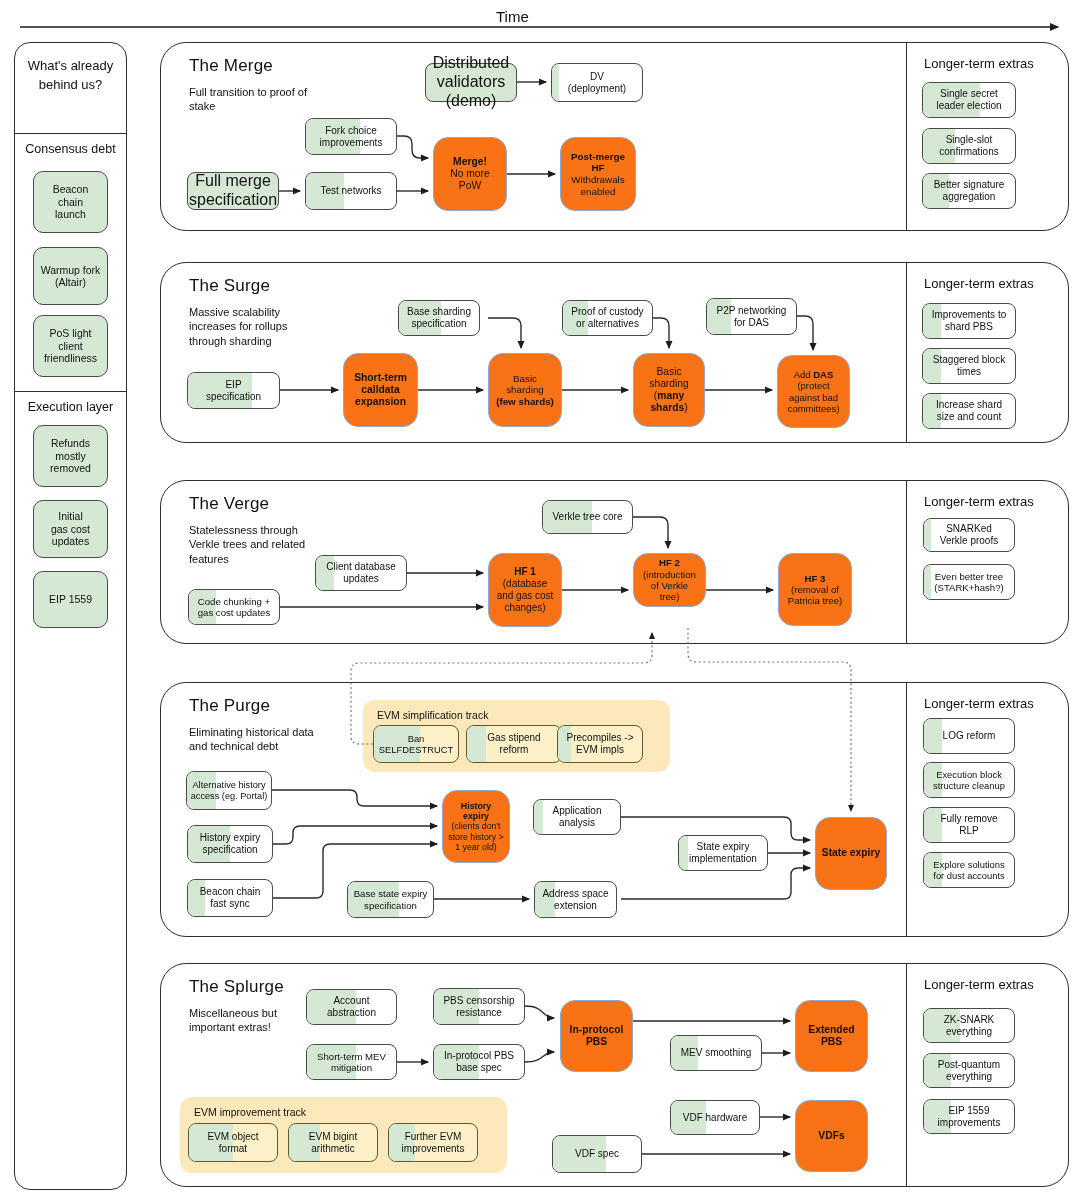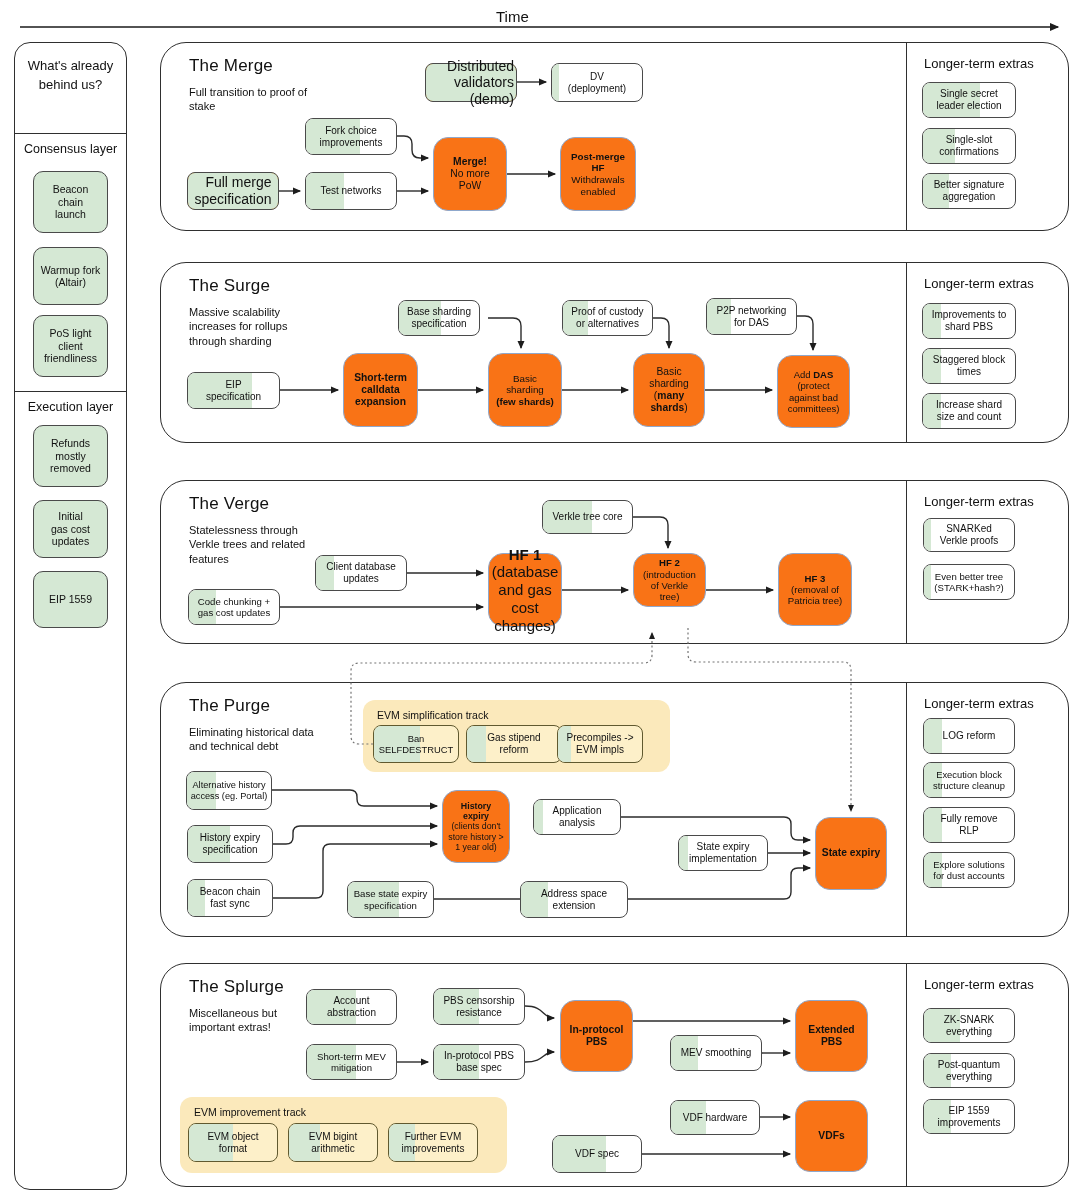--- a/index.html
+++ b/index.html
@@ -18,21 +18,21 @@
   .sidebar{position:absolute;border:1.6px solid #2f2f2f;border-radius:16px;z-index:1;}
   .sb-title{position:absolute;left:0;right:0;top:14px;text-align:center;font-size:13px;line-height:1.45;}
   .sb-divider{position:absolute;left:0;right:0;height:0;border-top:1.4px solid #2f2f2f;}
   .sb-group-label{position:absolute;left:0;right:0;text-align:center;font-size:12.5px;}
   .node{position:absolute;z-index:10;display:flex;align-items:center;justify-content:center;
         text-align:center;line-height:1.18;border-radius:8px;box-sizing:border-box;}
   .node .prog{position:absolute;left:0;top:0;bottom:0;background:#d5e8d4;border-radius:7px 0 0 7px;z-index:1;}
   .node .prog.full{border-radius:7px;right:0;}
   .node .lbl{position:relative;z-index:2;padding:0 2px;}
   .k-partial{background:#ffffff;border:1.3px solid #4a4a4a;font-size:10px;}
-  .k-done{background:#a16207;border:1.3px solid #4a4a4a;font-size:14px;text-align:right;}
+  .k-done{background:#a16207;border:1.3px solid #4a4a4a;font-size:16px;}
   .k-future{background:#f97316;border:1.3px solid #8fa8cc;border-radius:15px;font-size:10.3px;}
   .k-track{background:#fdf0c9;border:1.3px solid #60592f;font-size:10px;}
   .k-side{background:#d5e8d4;border:1.3px solid #4a4a4a;border-radius:10px;font-size:10.5px;}
   .track-box{position:absolute;background:#fbe9bb;border-radius:12px;z-index:4;}
   .track-label{position:absolute;left:14px;top:9px;font-size:10.5px;z-index:5;}
 </style>
 </head>
 <body>
 
 <div id="stage">
@@ -111,21 +111,21 @@
     </div>
     <div class="section" style="left: 160px; top: 963px; width: 907px; height: 222px;">
       <div class="sec-title">The Splurge</div>
       <div class="sec-sub">Miscellaneous but important extras!</div>
       <div class="sec-div" style="left: 745px;"></div>
       <div class="extras-label" style="left: 763px;">Longer-term extras</div>
     </div>
     <div class="sidebar" style="left: 14px; top: 42px; width: 111px; height: 1146px;">
       <div class="sb-title" style="padding: 0px 10px;">What's already behind us?</div>
       <div class="sb-divider" style="top: 90px;"></div>
-      <div class="sb-group-label" style="top: 99px;">Consensus layer</div>
+      <div class="sb-group-label" style="top: 99px;">Consensus debt</div>
       <div class="node k-side" style="left: 18px; top: 128px; width: 75px; height: 62px;">
         <div class="lbl">
           <div><span>Beacon</span></div>
           <div><span>chain</span></div>
           <div><span>launch</span></div>
         </div>
       </div>
       <div class="node k-side" style="left: 18px; top: 204px; width: 75px; height: 58px;">
         <div class="lbl">
           <div><span>Warmup fork</span></div>
@@ -329,21 +329,21 @@
         <div><span>updates</span></div>
       </div>
     </div>
     <div class="node k-partial" style="left: 188px; top: 589px; width: 92px; height: 36px; font-size: 9.6px; justify-content: center;">
       <div class="prog" style="width: 30%;"></div>
       <div class="lbl">
         <div><span>Code chunking +</span></div>
         <div><span>gas cost updates</span></div>
       </div>
     </div>
-    <div class="node k-future" style="left: 488px; top: 553px; width: 74px; height: 74px; font-size: 15px;">
+    <div class="node k-future" style="left: 488px; top: 553px; width: 74px; height: 74px; font-size: 10px;">
       <div class="lbl">
         <div><span style="font-weight: bold;">HF 1</span></div>
         <div><span>(database</span></div>
         <div><span>and gas cost</span></div>
         <div><span>changes)</span></div>
       </div>
     </div>
     <div class="node k-future" style="left: 633px; top: 553px; width: 73px; height: 54px; font-size: 9.6px;">
       <div class="lbl">
         <div><span style="font-weight: bold;">HF 2</span></div>
@@ -431,21 +431,21 @@
         <div><span>analysis</span></div>
       </div>
     </div>
     <div class="node k-partial" style="left: 347px; top: 881px; width: 87px; height: 37px; font-size: 9.6px;">
       <div class="prog" style="width: 60%;"></div>
       <div class="lbl">
         <div><span>Base state expiry</span></div>
         <div><span>specification</span></div>
       </div>
     </div>
-    <div class="node k-partial" style="left: 520px; top: 881px; width: 108px; height: 37px;">
+    <div class="node k-partial" style="left: 534px; top: 881px; width: 83px; height: 37px;">
       <div class="prog" style="width: 25%;"></div>
       <div class="lbl">
         <div><span>Address space</span></div>
         <div><span>extension</span></div>
       </div>
     </div>
     <div class="node k-partial" style="left: 678px; top: 835px; width: 90px; height: 36px;">
       <div class="prog" style="width: 10%;"></div>
       <div class="lbl">
         <div><span>State expiry</span></div>

